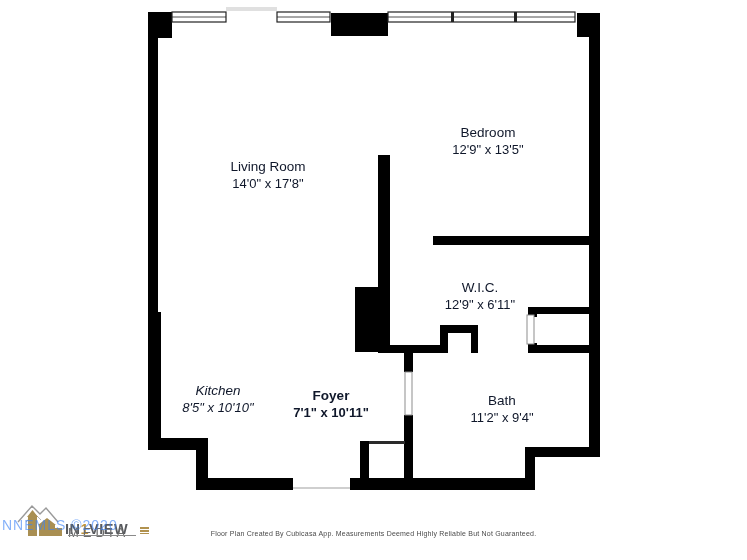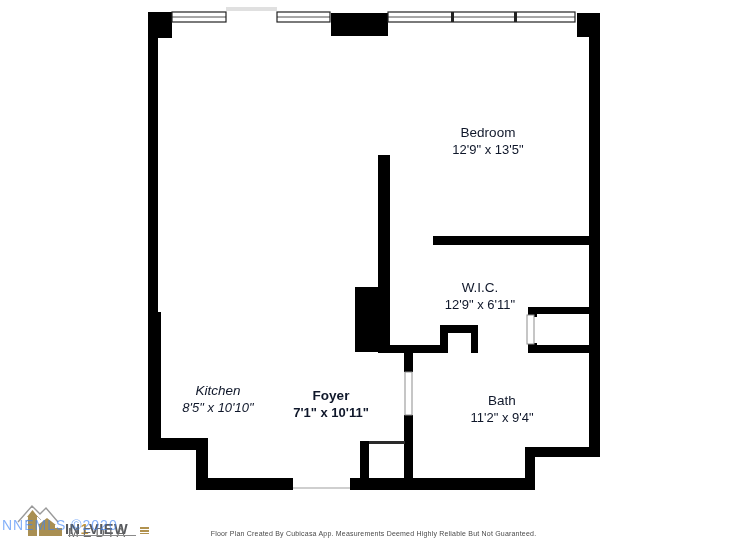--- a/index.html
+++ b/index.html
@@ -82,20 +82,24 @@
       <rect x="360" y="441" width="9" height="41"></rect>
       <rect x="369" y="441" width="36" height="3" fill="#2a2a2a"></rect>
     </g>
 
     <g>
       <rect x="405" y="372" width="7" height="43" fill="#ffffff" stroke="#8d8d8d" stroke-width="1"></rect>
       <rect x="527" y="315" width="7" height="29" fill="#ffffff" stroke="#8d8d8d" stroke-width="1"></rect>
     </g>
   </svg>
 
+  <div class="room-label" style="left:268px;top:158px;">
+    <div>Living Room</div>
+    <div class="dims">14'0" x 17'8"</div>
+  </div>
 
   <div class="room-label" style="left:488px;top:124px;">
     <div>Bedroom</div>
     <div class="dims">12'9" x 13'5"</div>
   </div>
 
   <div class="room-label" style="left:480px;top:279px;">
     <div>W.I.C.</div>
     <div class="dims">12'9" x 6'11"</div>
   </div>

